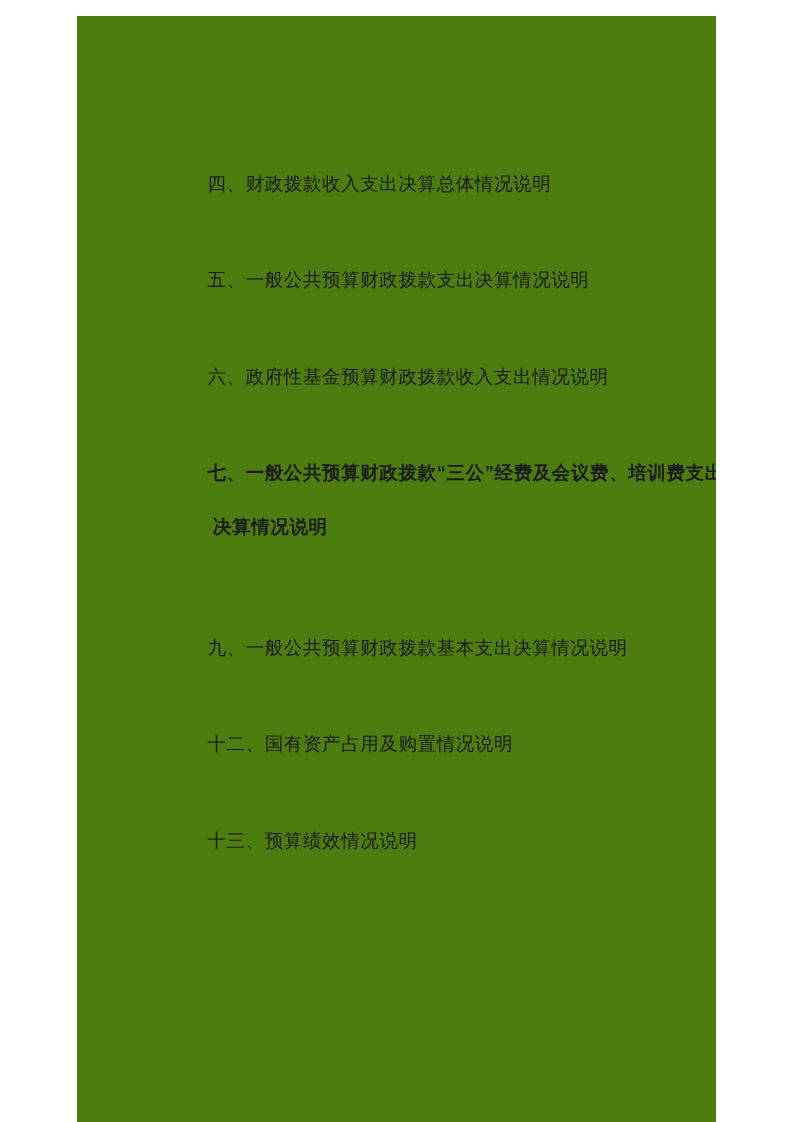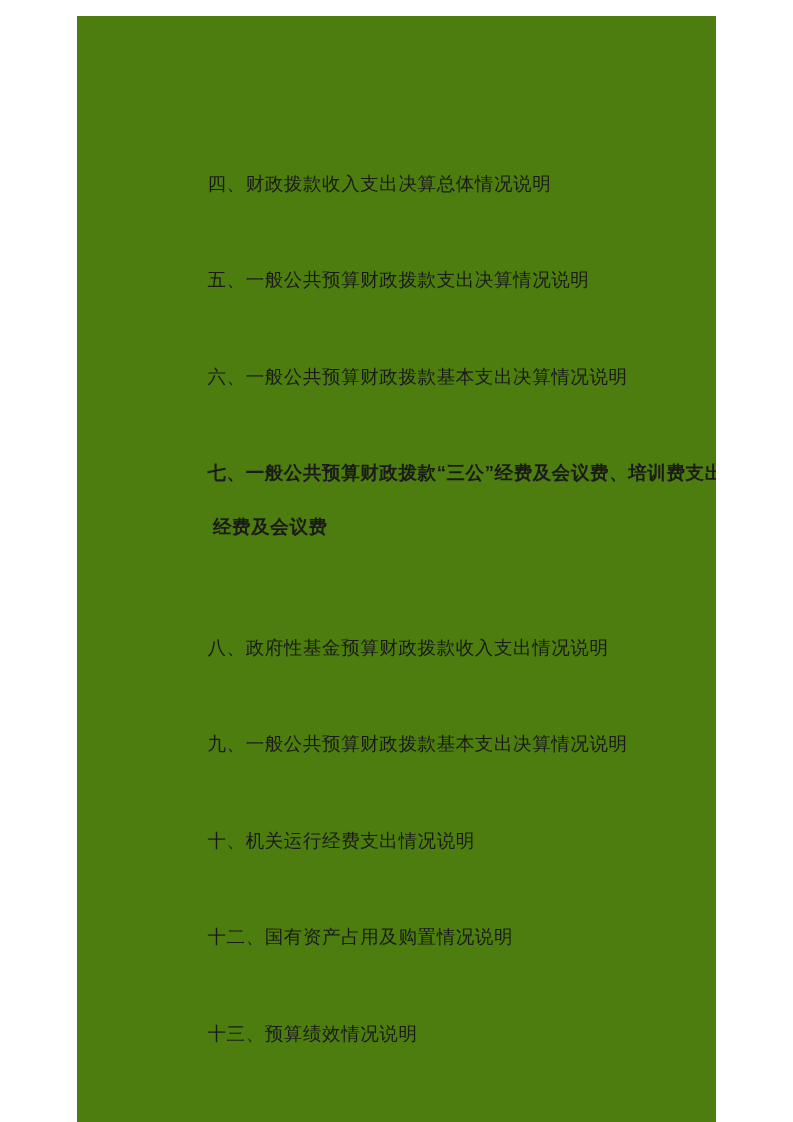--- a/index.html
+++ b/index.html
@@ -48,39 +48,33 @@
 
     <div class="toc-item">
       <span>四、财政拨款收入支出决算总体情况说明</span>
     </div>
 
     <div class="toc-item">
       <span>五、一般公共预算财政拨款支出决算情况说明</span>
     </div>
 
     <div class="toc-item">
-      <span>六、一般公共预算财政拨款基本支出决算情况说明</span>
+      <span>六、政府性基金预算财政拨款收入支出情况说明</span>
     </div>
 
     <div class="toc-item wrapped">
       <span>七、一般公共预算财政拨款“三公”经费及会议费、培训费支出</span>
-      <span class="cont-line">经费及会议费</span>
+      <span class="cont-line">决算情况说明</span>
     </div>
 
-    <div class="toc-item">
-      <span>八、政府性基金预算财政拨款收入支出情况说明</span>
-    </div>
 
     <div class="toc-item">
       <span>九、一般公共预算财政拨款基本支出决算情况说明</span>
     </div>
 
-    <div class="toc-item">
-      <span>十、机关运行经费支出情况说明</span>
-    </div>
 
 
     <div class="toc-item">
       <span>十二、国有资产占用及购置情况说明</span>
     </div>
 
     <div class="toc-item">
       <span>十三、预算绩效情况说明</span>
     </div>
 

